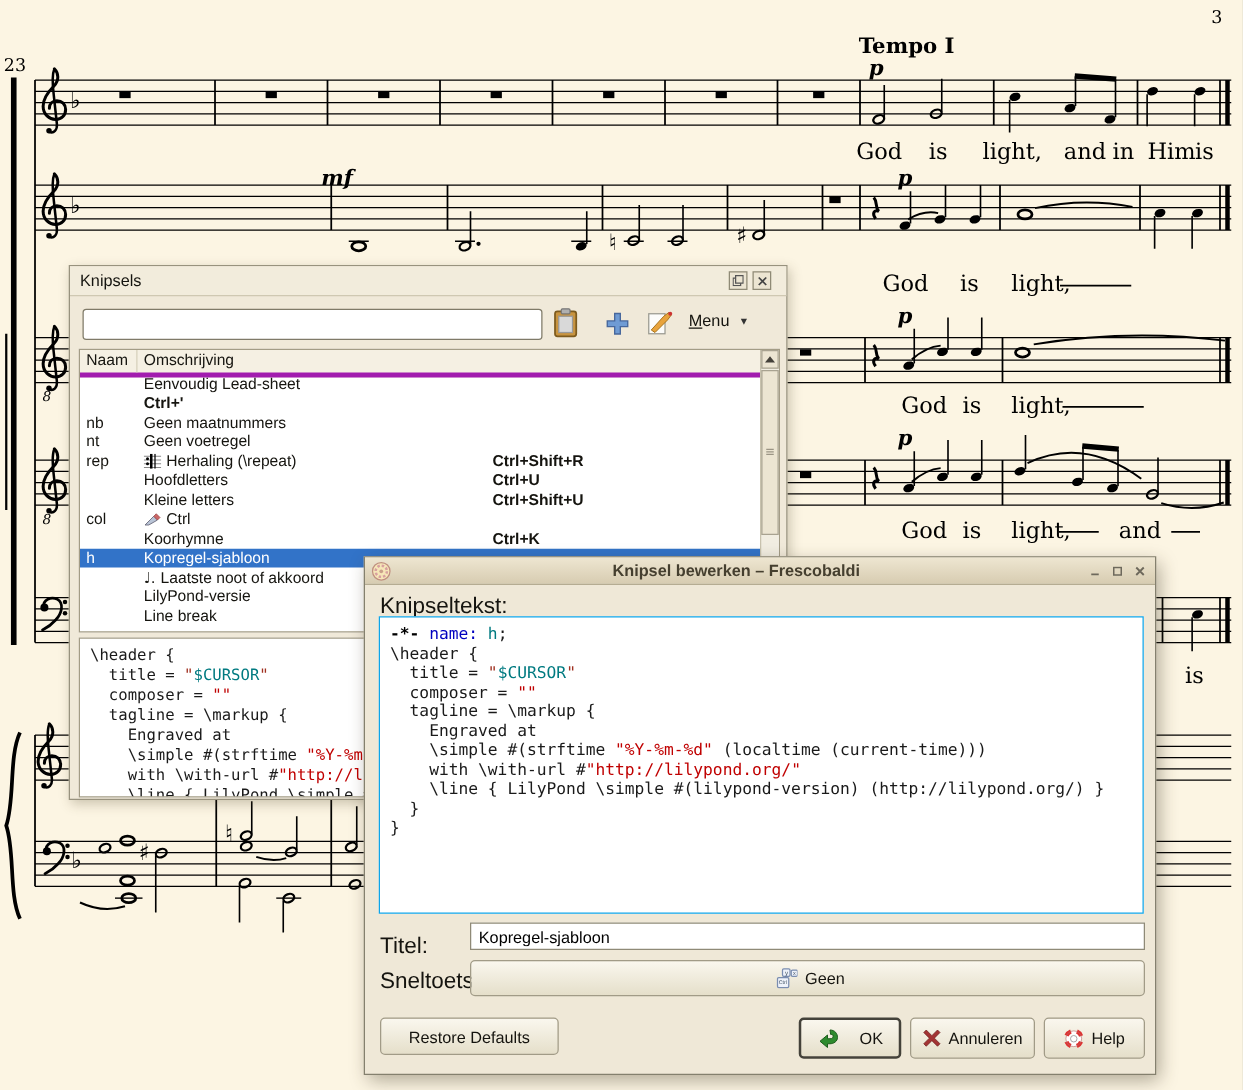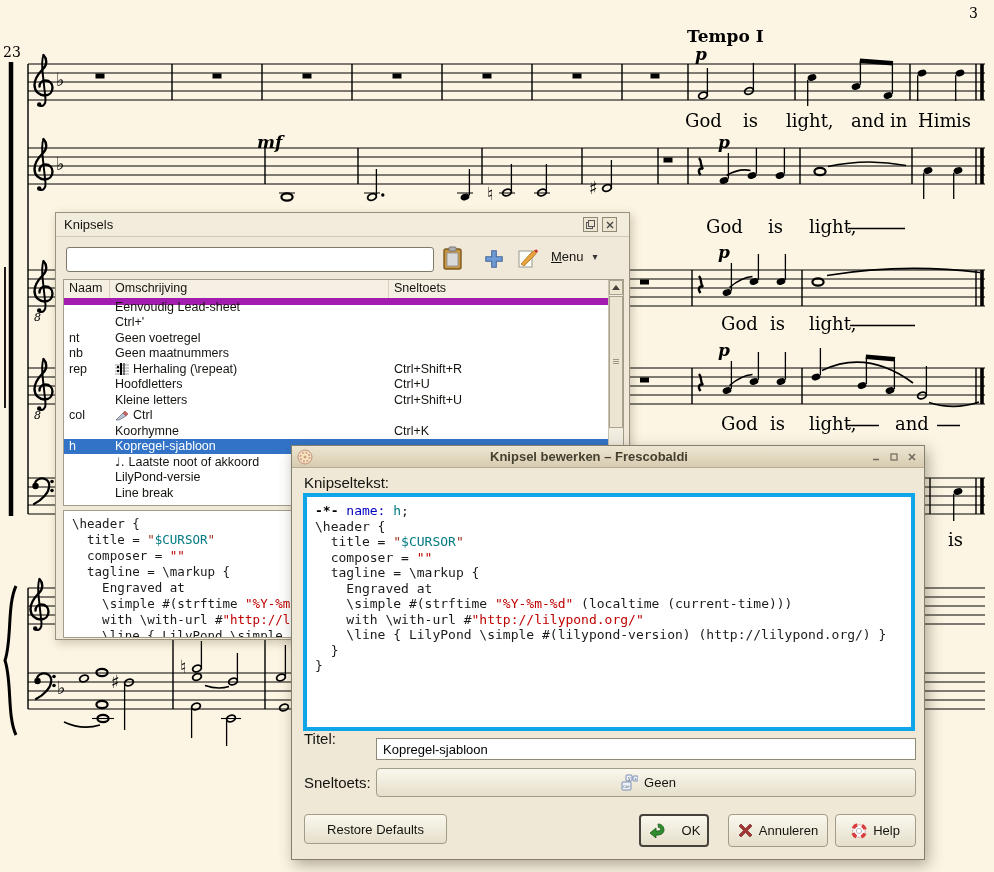--- a/index.html
+++ b/index.html
@@ -36,29 +36,29 @@
   .ptbtn{position:absolute;top:4px;width:15px;height:15px;border:1px solid #8f8a76;background:#ece5d2;
          display:flex;align-items:center;justify-content:center;box-sizing:border-box;}
   .ptbtn.float{right:31px}.ptbtn.close{right:12px}
   .psearch{position:absolute;left:10px;top:34px;width:368px;height:25px;border:1px solid #7f7a68;border-radius:3px;
            background:#fff;font:13px "Liberation Sans",sans-serif;padding:0 6px;box-sizing:border-box;}
   .tbi{position:absolute;top:32px;width:27px;height:27px;display:flex;align-items:center;justify-content:center;cursor:default;}
   .tbi.clip{left:383px}.tbi.plus{left:424px}.tbi.edit{left:458px}
   .menu{position:absolute;left:495px;top:36px;font-size:13px;color:#15140f;display:flex;align-items:center;gap:9px;}
   .menu .arr{font-size:10px;color:#333;}
   .listwrap{position:absolute;left:7px;top:66px;width:561px;height:227px;border:1px solid #a39c86;background:#fff;box-sizing:border-box;}
-  .lhead{position:absolute;left:0;top:0;width:calc(100% - 15px);height:18px;background:#f5f0e3;border-bottom:7px solid #a21caf;
+  .lhead{position:absolute;left:0;top:0;width:calc(100% - 15px);height:18px;background:#f5f0e3;border-bottom:4px solid #a21caf;
          display:grid;grid-template-columns:46px 279px 1fr;font-size:12.5px;color:#15140f;}
   .lhead span{padding:1px 0 0 5px;border-right:1px solid #d6d0bc;overflow:hidden;white-space:nowrap;}
   .lhead span:last-child{border-right:none;}
   .rows{position:absolute;left:0;top:19px;width:calc(100% - 15px);bottom:0;overflow:hidden;}
   .row{height:15.5px;display:grid;grid-template-columns:46px 279px 1fr;font-size:12.5px;color:#15140f;align-items:center;white-space:nowrap;}
   .row .c1{padding-left:5px;overflow:hidden;}
   .row .c2{padding-left:5px;display:flex;align-items:center;gap:4px;overflow:hidden;}
-  .row .c3{padding-left:5px;overflow:hidden;}
+  .row .c3{padding-left:5px;overflow:hidden;font-weight:bold;}
   .row.sel{background:#3273c8;color:#fff;}
   .ric{display:inline-flex;align-items:center;}
   .notechar{font-family:"DejaVu Sans",sans-serif;font-size:12px;line-height:10px;}
   .vscroll{position:absolute;right:0;top:0;bottom:0;width:15px;background:#f1ede1;border-left:1px solid #c8c2ae;box-sizing:border-box;}
   .sbtn{position:absolute;left:0;top:0;width:14px;height:15px;background:#ece5d2;border:1px solid #a8a290;box-sizing:border-box;
         display:flex;align-items:center;justify-content:center;}
   .sbtn .tri{width:0;height:0;border-left:4px solid transparent;border-right:4px solid transparent;border-bottom:5px solid #44413a;}
   .sthumb{position:absolute;left:0;top:16px;width:14px;height:132px;background:#ece5d2;border:1px solid #a8a290;box-sizing:border-box;}
   .sthumb i{display:block;height:1px;background:#9b9585;margin:1px 3px;}
   .sthumb .grip{position:absolute;left:0;right:0;top:50%;margin-top:-4px;}
@@ -75,30 +75,30 @@
   .cl .s{color:#c00000}
 
   
   .dialog{position:absolute;left:291px;top:445px;width:634px;height:415px;background:#efe8d7;border:1px solid #84806e;
           box-shadow:3px 5px 14px rgba(60,50,30,.4);z-index:20;box-sizing:border-box;}
   .dtitle{position:absolute;left:0;top:0;right:0;height:22px;background:linear-gradient(#eee6d1,#d7ccb1);
           border-bottom:1px solid #b5ac92;display:flex;align-items:center;padding:0 5px;box-sizing:border-box;}
   .dtitle .dicon{width:16px;height:16px;flex:0 0 auto;}
   .dtitle .dtext{flex:1;text-align:center;font-size:13px;font-weight:bold;color:#453f2f;}
   .winbtn{width:15px;height:14px;display:flex;align-items:center;justify-content:center;color:#6e695c;font-size:10px;margin-left:3px;}
-  .dlabel{position:absolute;font-size:15px;color:#15140f;}
-  .editor{position:absolute;left:11px;top:47px;width:612px;height:238px;border:4px solid #0ea5e9;background:#fff;
+  .dlabel{position:absolute;font-size:18px;color:#15140f;}
+  .editor{position:absolute;left:11px;top:47px;width:612px;height:238px;border:1px solid #0ea5e9;background:#fff;
           box-sizing:border-box;padding:6px 8px;overflow:hidden;font:13px/15.5px "DejaVu Sans Mono",monospace;}
   .dinput{position:absolute;left:84px;width:540px;height:22px;border:1px solid #8f8a77;background:#fff;
           font:13px "Liberation Sans",sans-serif;padding:0 6px;box-sizing:border-box;}
   .btn{display:flex;align-items:center;justify-content:center;gap:6px;background:linear-gradient(#faf7ee,#e5dfca);
        border:1px solid #a19b87;border-radius:4px;font:13px "Liberation Sans",sans-serif;color:#15140f;box-sizing:border-box;position:absolute;}
   .shortcutbtn{left:84px;top:322px;width:540px;height:29px;}
   .restore{left:12px;top:368px;width:143px;height:30px;}
-  .okbtn{left:347px;top:368px;width:70px;height:33px;border:2px solid #44423a;gap:17px;}
+  .okbtn{left:347px;top:368px;width:82px;height:33px;border:2px solid #44423a;gap:17px;}
   .cancelbtn{left:436px;top:368px;width:100px;height:33px;}
   .helpbtn{left:543px;top:368px;width:81px;height:33px;}
 </style>
 </head>
 <body>
 
 <div class="stage">
 
   <svg class="score" width="994" height="872" viewBox="0 0 994 872">
     <defs>
@@ -364,45 +364,44 @@
     </span>
     <span class="menu">
       <span><u>M</u>enu</span>
       <span class="arr">▾</span>
     </span>
 
     <div class="listwrap">
       <div class="lhead">
         <span>Naam</span>
         <span>Omschrijving</span>
-        <span>Sneltoets</span>
       </div>
       <div class="rows" id="rows">
           <div class="row">
             <span class="c1"></span>
             <span class="c2">
               <span>Eenvoudig Lead-sheet</span>
             </span>
             <span class="c3"></span>
           </div>
           <div class="row">
             <span class="c1"></span>
             <span class="c3">Ctrl+'</span>
           </div>
           <div class="row">
+            <span class="c1">nb</span>
+            <span class="c2">
+              <span>Geen maatnummers</span>
+            </span>
+            <span class="c3"></span>
+          </div>
+          <div class="row">
             <span class="c1">nt</span>
             <span class="c2">
               <span>Geen voetregel</span>
-            </span>
-            <span class="c3"></span>
-          </div>
-          <div class="row">
-            <span class="c1">nb</span>
-            <span class="c2">
-              <span>Geen maatnummers</span>
             </span>
             <span class="c3"></span>
           </div>
           <div class="row">
             <span class="c1">rep</span>
             <span class="c2">
               <span class="ric">
                 <svg width="14" height="12" viewBox="0 0 14 12">
                   <path d="M0 2H14M0 5H14M0 8H14M0 11H14" stroke="#888" stroke-width="0.8"></path>
                   <path d="M6 0V12" stroke="#000" stroke-width="2"></path>
@@ -542,21 +541,21 @@
         <div class="cl"><span class="n">  composer = </span><span class="s">""</span></div>
         <div class="cl"><span class="n">  tagline = \markup {</span></div>
         <div class="cl"><span class="n">    Engraved at</span></div>
         <div class="cl"><span class="n">    \simple #(strftime </span><span class="s">"%Y-%m-%d"</span><span class="n"> (localtime (current-time)))</span></div>
         <div class="cl"><span class="n">    with \with-url #</span><span class="s">"http://lilypond.org/"</span></div>
         <div class="cl"><span class="n">    \line { LilyPond \simple #(lilypond-version) (http://lilypond.org/) }</span></div>
         <div class="cl"><span class="n">  }</span></div>
         <div class="cl"><span class="n">}</span></div>
       </div>
 
-    <span class="dlabel" style="left:12px;top:284px;">Titel:</span>
+    <span class="dlabel" style="left:12px;top:300px;">Titel:</span>
     <input class="dinput" style="top: 292px;" type="text" value="Kopregel-sjabloon">
 
     <span class="dlabel" style="left:12px;top:328px;">Sneltoets:</span>
     <button class="btn shortcutbtn">
       <svg width="22" height="17" viewBox="0 0 22 17">
         <rect x="10" y="1" width="6" height="6" rx="1" fill="#eef2fa" stroke="#7a8db0"></rect>
         <text x="12" y="6" font-size="5" fill="#456" font-family="Liberation Sans, sans-serif">y</text>
         <rect x="17" y="2" width="5" height="5" rx="1" fill="#eef2fa" stroke="#7a8db0"></rect>
         <text x="18.4" y="6.2" font-size="4.4" fill="#456" font-family="Liberation Sans, sans-serif">x</text>
         <rect x="6" y="8" width="9" height="8" rx="1" fill="#eef2fa" stroke="#7a8db0"></rect>

